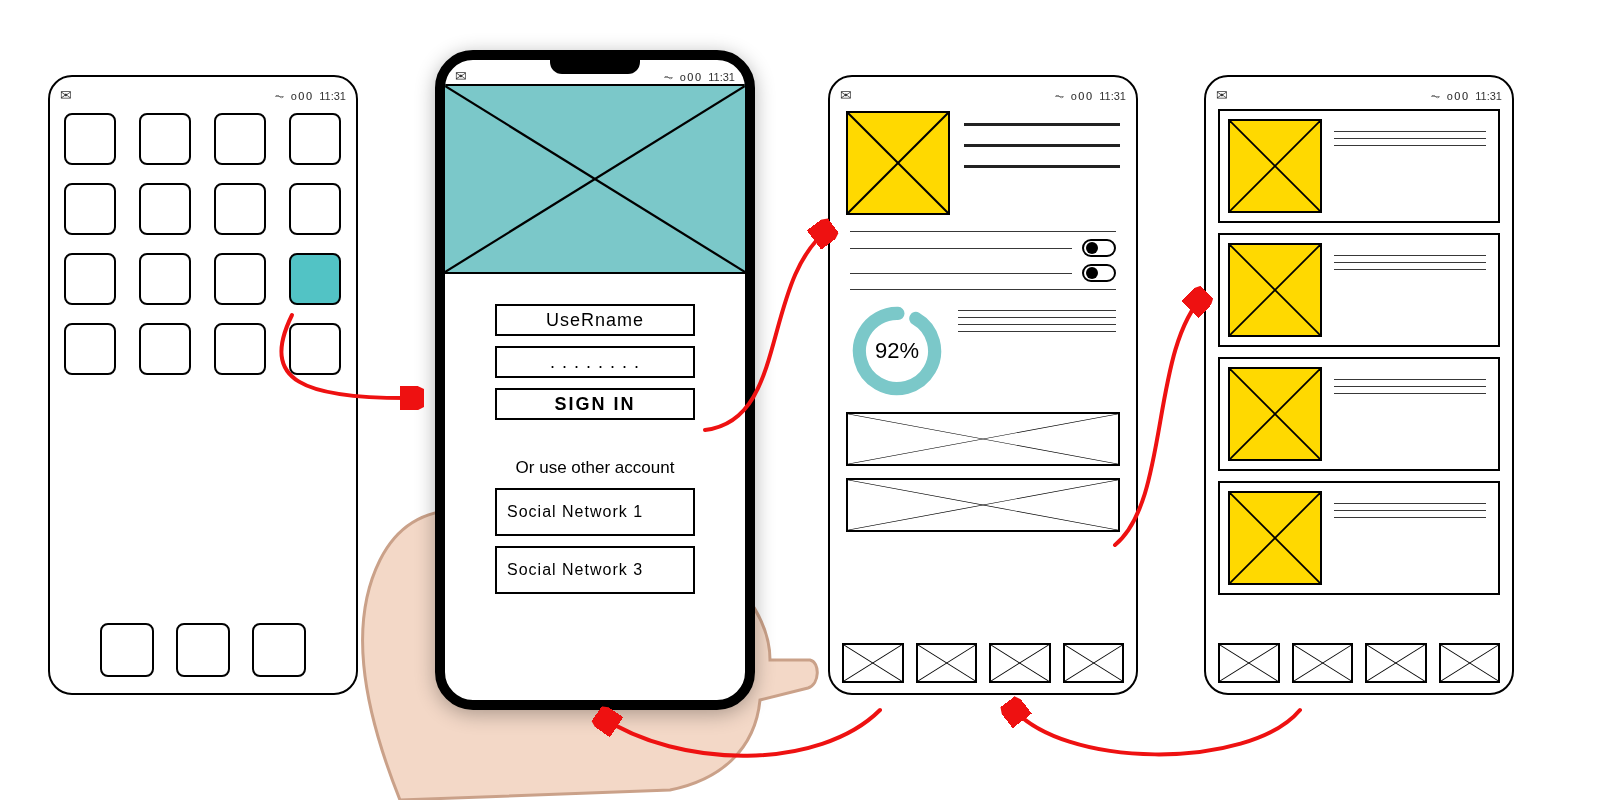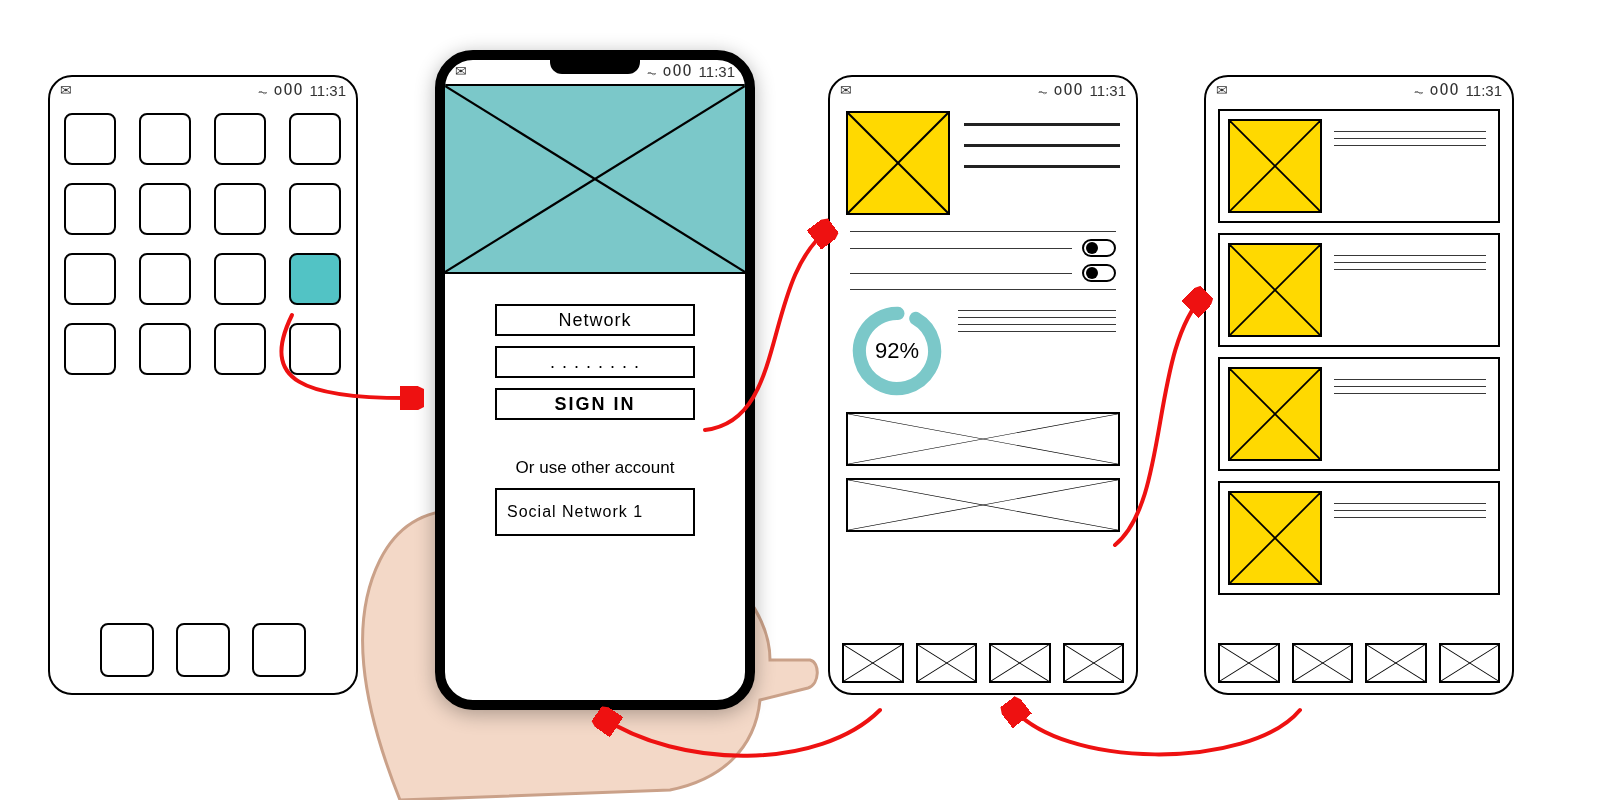--- a/index.html
+++ b/index.html
@@ -16,22 +16,22 @@
   
   .phone-sketch {
     position: absolute;
     background: #fff;
     border: 2.5px solid #000;
     border-radius: 24px;
   }
   .statusbar {
     height: 26px;
     padding: 4px 10px 0 10px;
-    display: flex; align-items: flex-start; justify-content: space-between;
-    font-size: 15px; color: #333;
+    display: flex; align-items: flex-end; justify-content: space-between;
+    font-size: 11px; color: #333;
   }
   .statusbar .right { display:flex; gap:6px; align-items:center; }
   .mail-icon::before { content: "✉"; font-size: 14px; }
   .wifi-icon::before { content: "⏦"; font-size: 12px; }
   .bars { letter-spacing: 1px; font-family: monospace; }
 
   .sketch-line {
     height: 0;
     border-top: 2px solid #222;
     margin: 6px 0;
@@ -217,25 +217,26 @@
         <span>11:31</span>
       </span>
     </div>
     <div class="xbox teal hero">
       <svg viewBox="0 0 100 100" preserveAspectRatio="none">
           <line x1="0" y1="0" x2="100" y2="100" stroke="#000" stroke-width="1"></line>
           <line x1="100" y1="0" x2="0" y2="100" stroke="#000" stroke-width="1"></line>
         </svg>
     </div>
     <div class="form">
-      <div class="field">Network</div>
+      <div class="field">UseRname</div>
       <div class="field">. . . . . . . .</div>
       <div class="field btn">SIGN IN</div>
       <div class="alt-label">Or use other account</div>
       <div class="field small">Social Network 1</div>
+      <div class="field small">Social Network 3</div>
     </div>
   </div>
 
   <div id="s3" class="phone-sketch">
     <div class="statusbar">
       <span class="mail-icon"></span>
       <span class="right">
         <span class="wifi-icon"></span>
         <span class="bars">oOO</span>
         <span>11:31</span>

